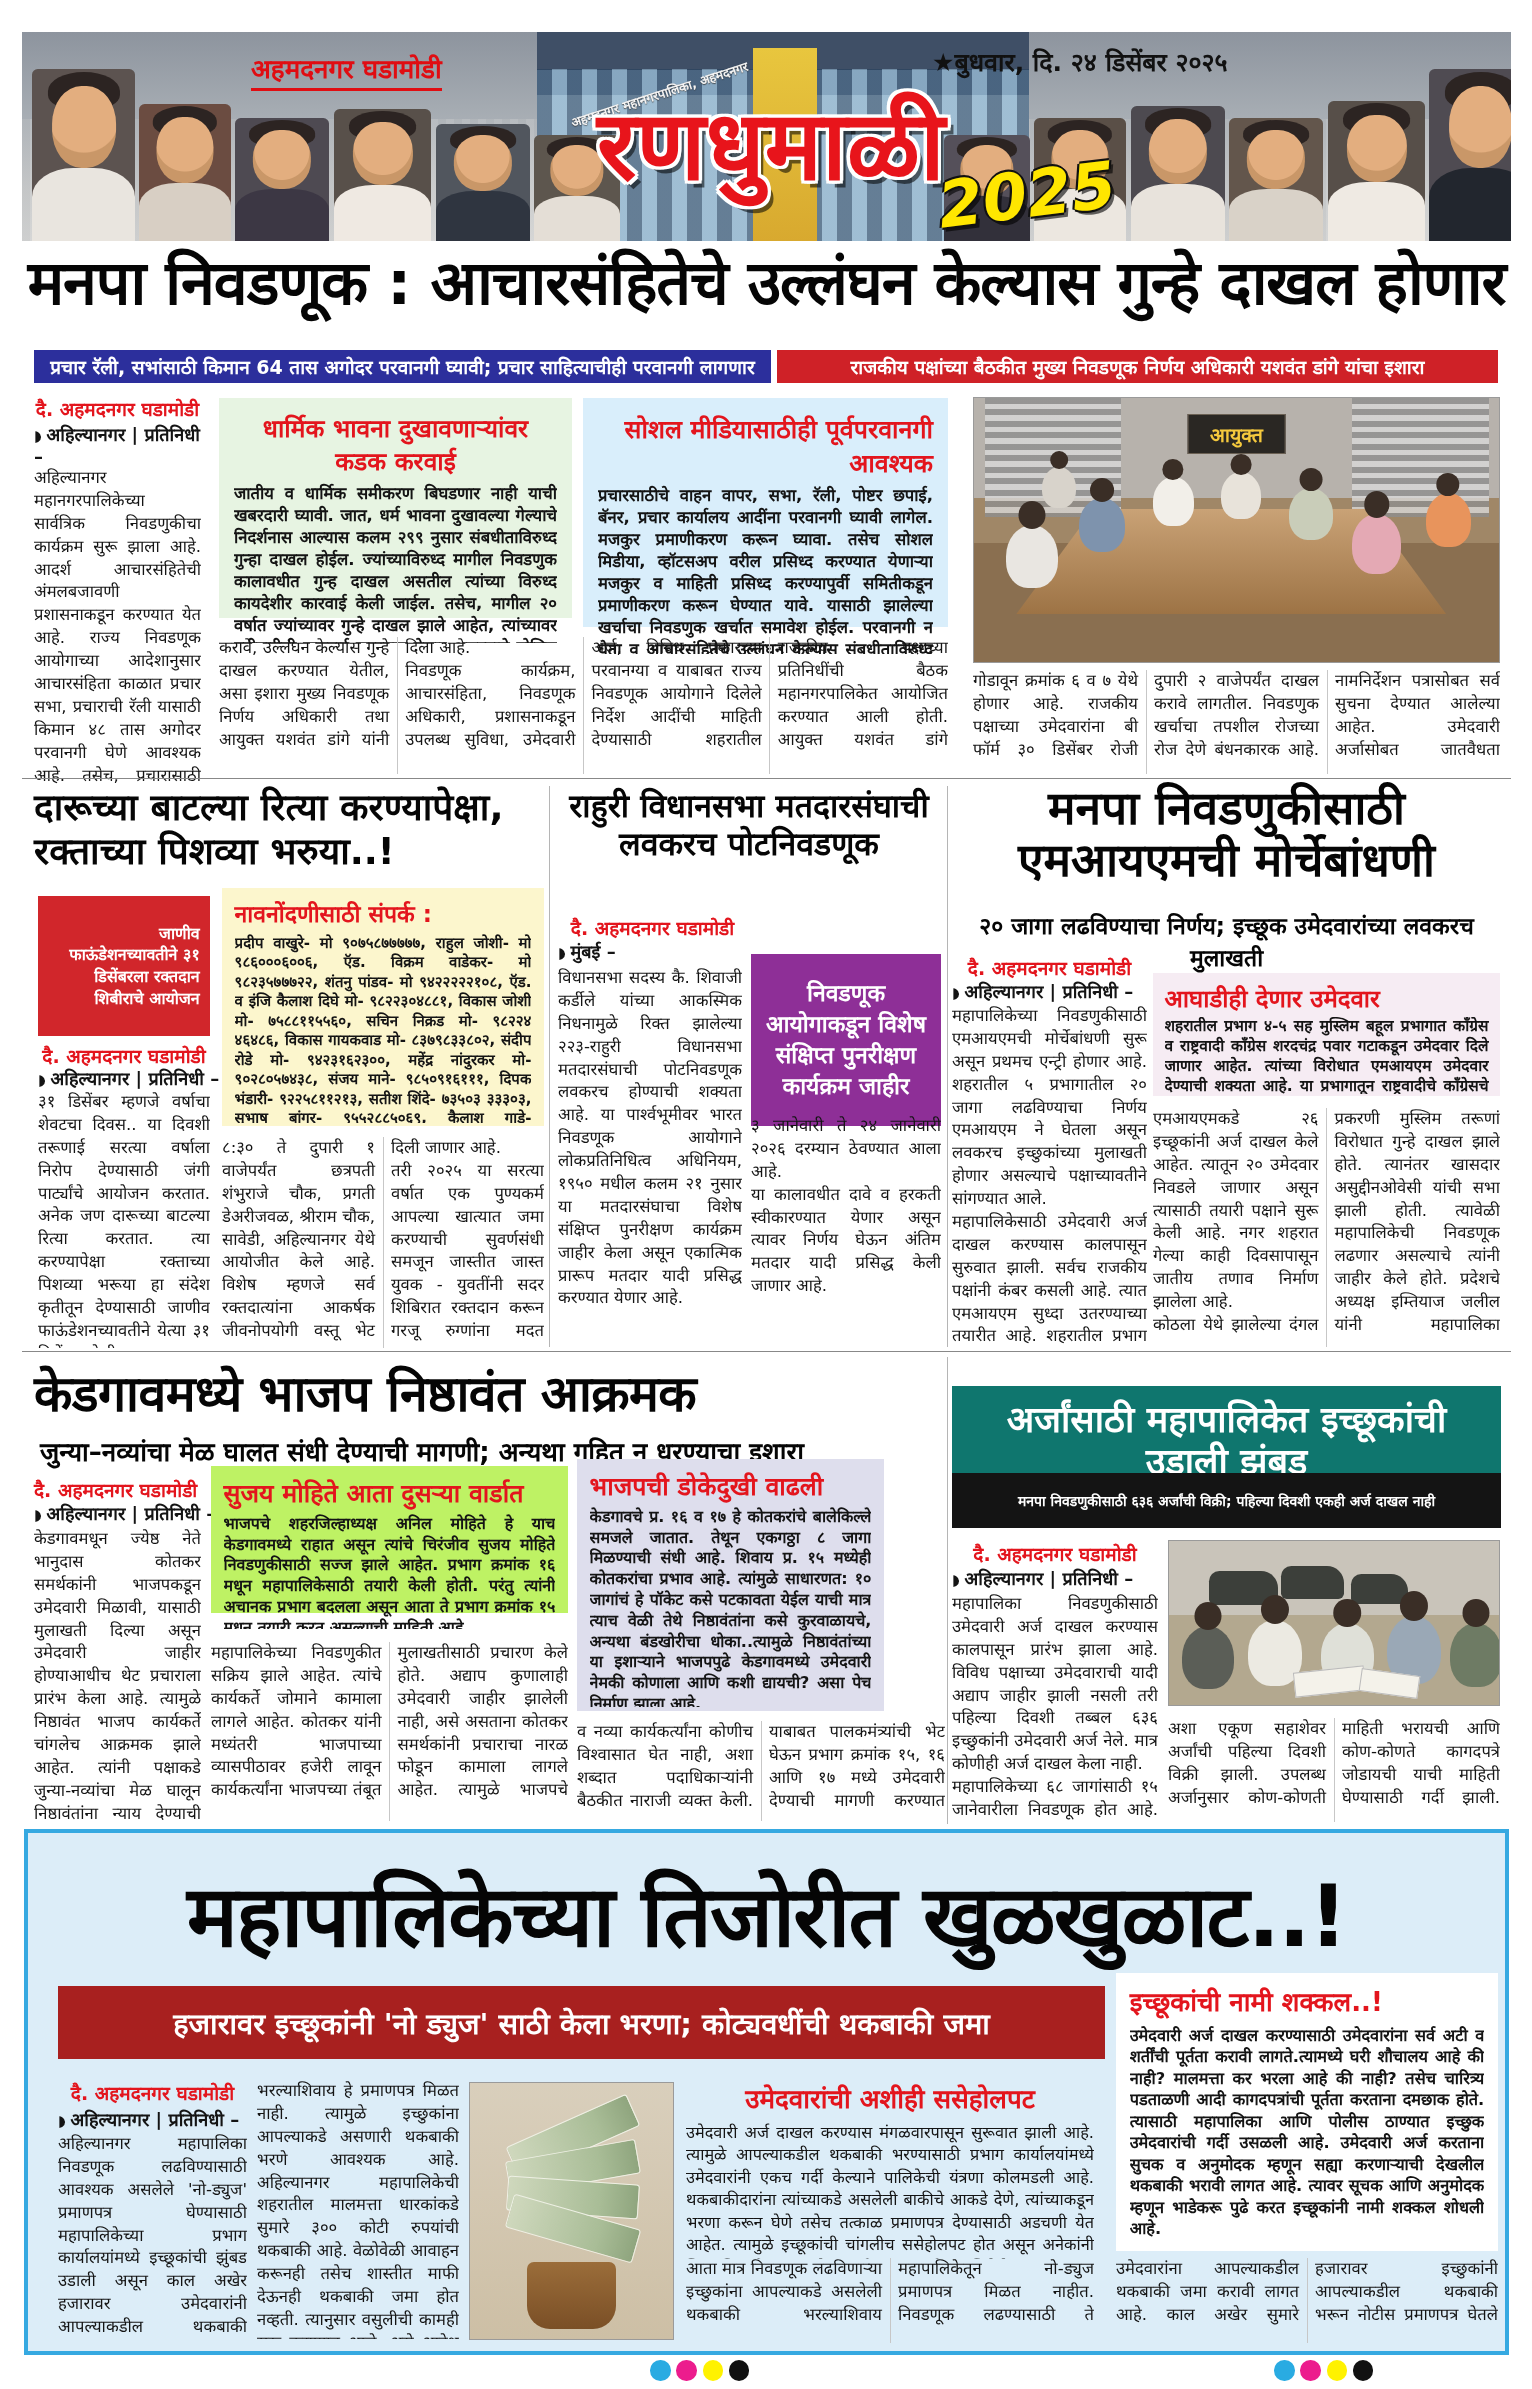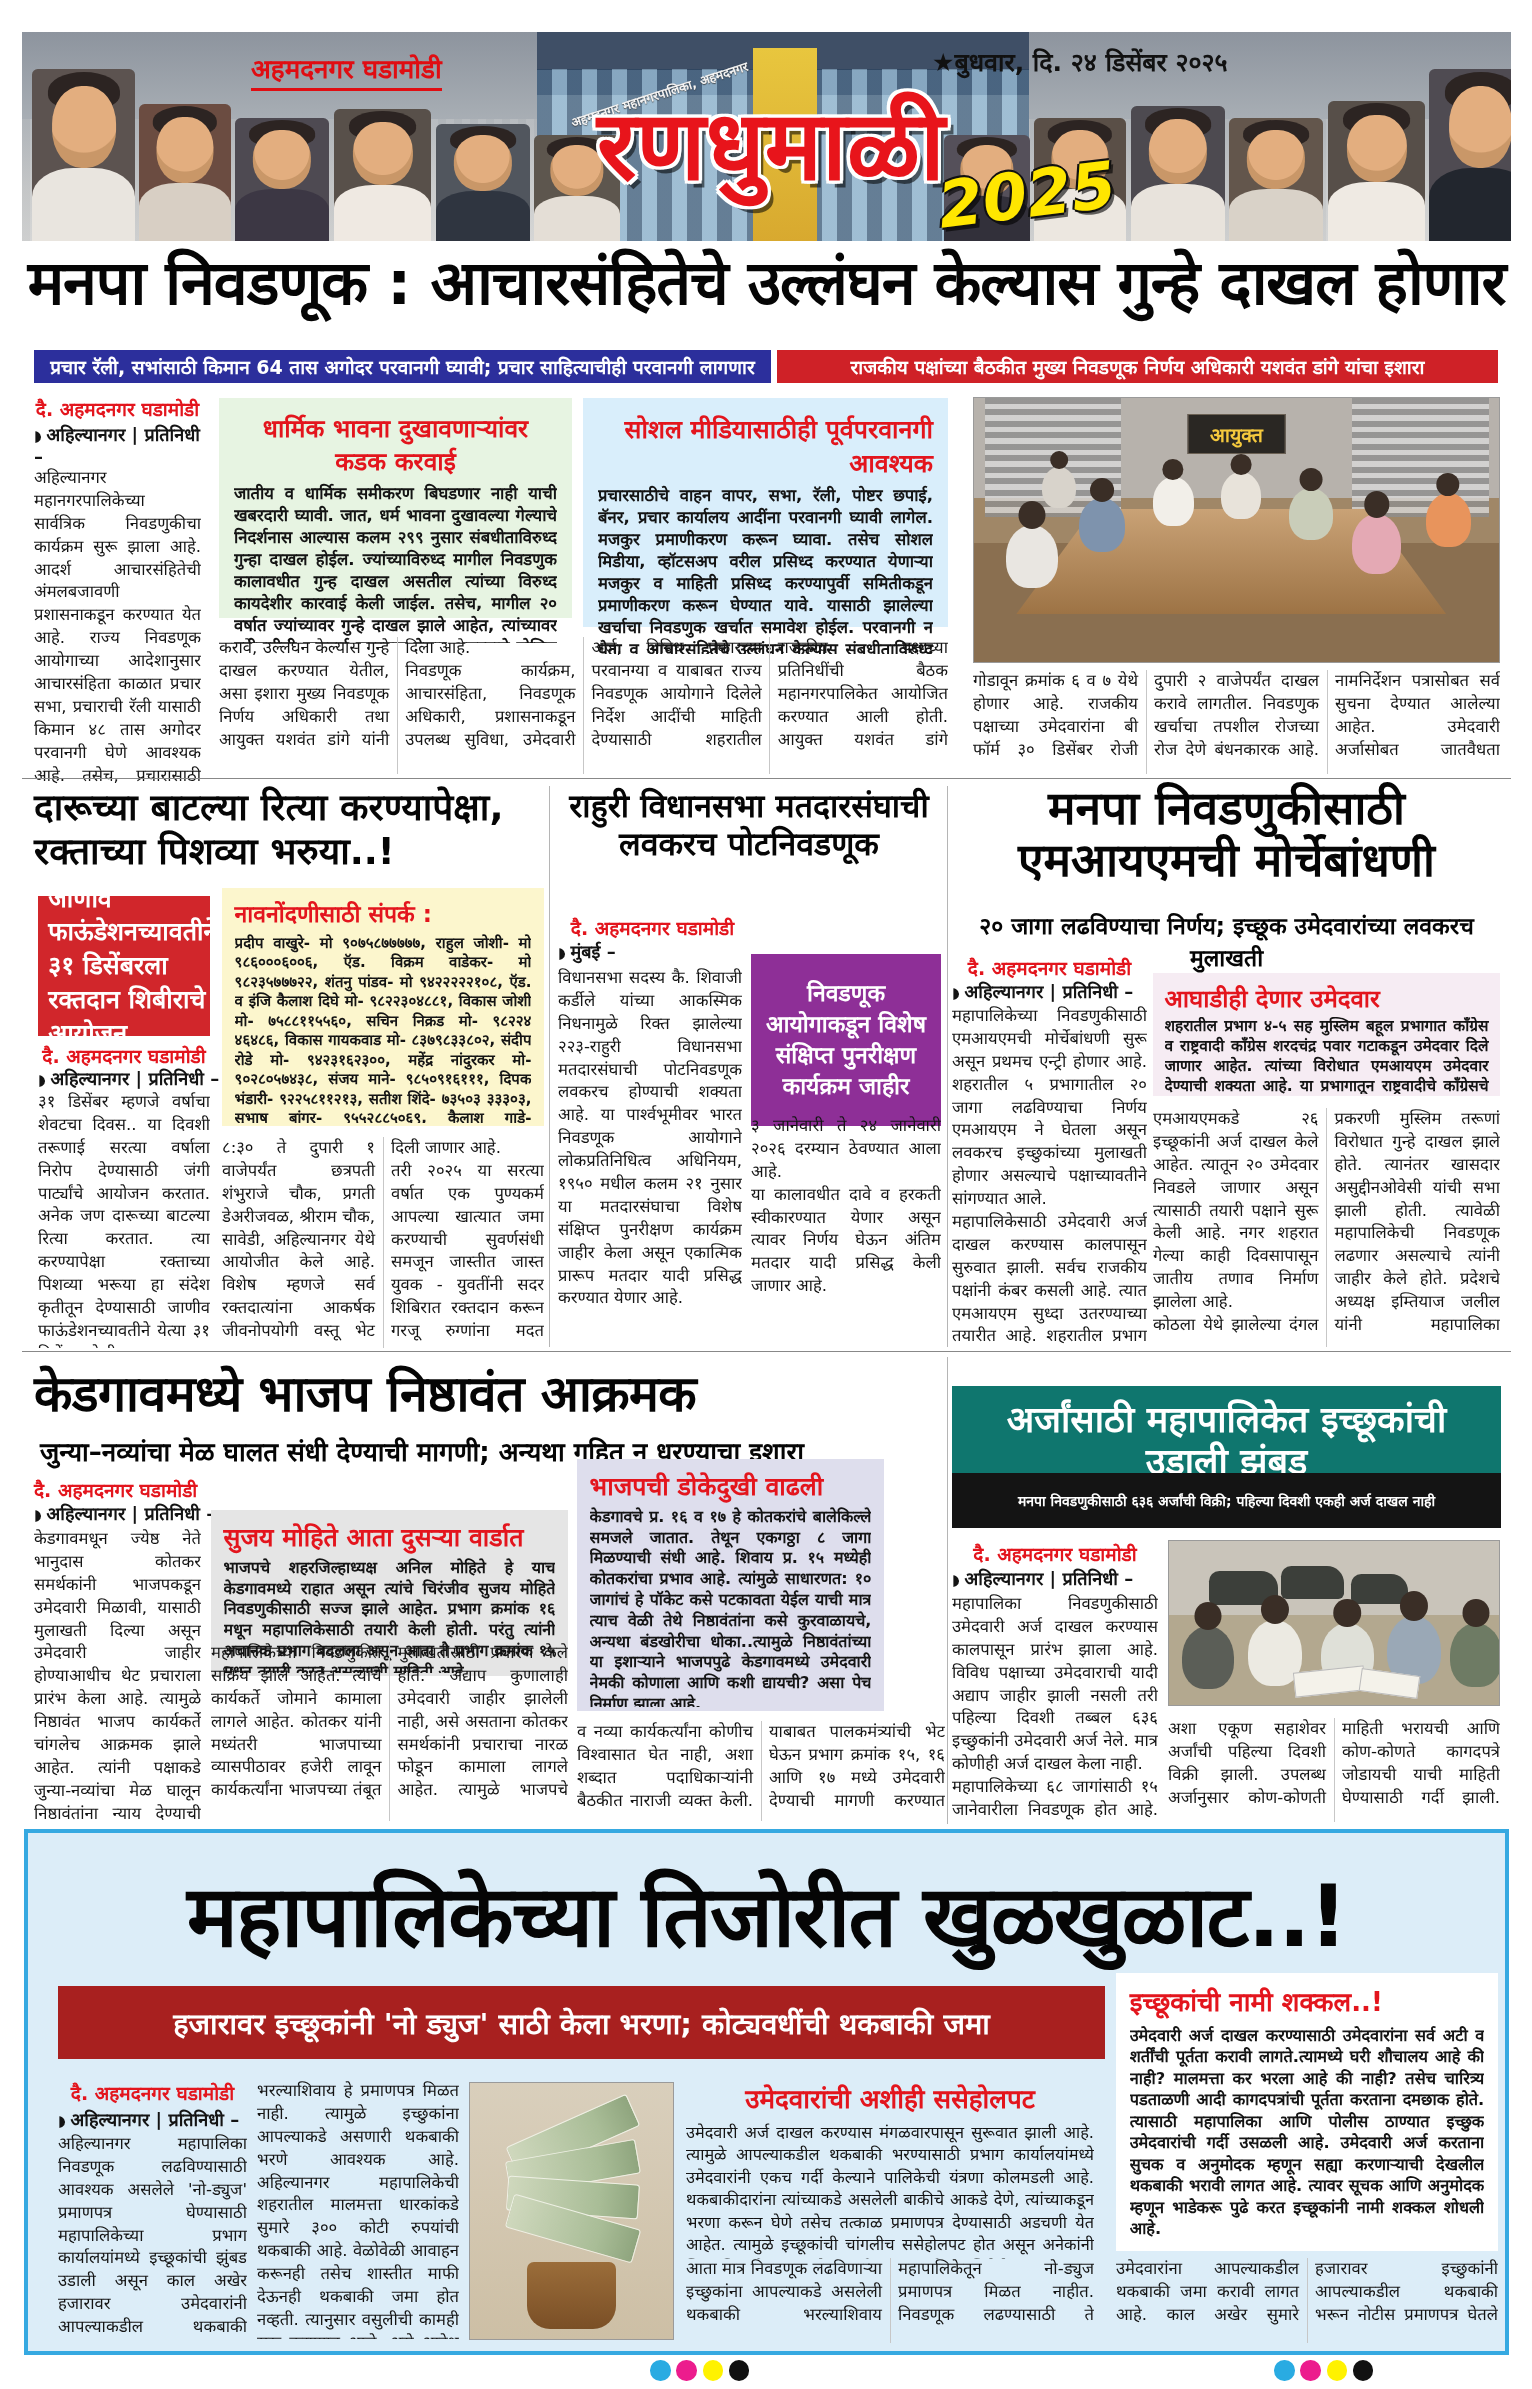--- a/index.html
+++ b/index.html
@@ -198,21 +198,21 @@
 आयुक्त यशवंत डांगे म्हणाले की, निवडणुकीचा जहीर प्रचार १३ जनेवारी रोजी सायंकाळी ५.३० वाजेपर्यंत करता येणार आहे. मतमोजणी राज्य वखार महामंडळाच्या एमआयडीसी येथील</div>
   <div class="abs bt cols3" style="left:973px;top:670px;width:527px;height:104px;">गोडावून क्रमांक ६ व ७ येथे होणार आहे. राजकीय पक्षाच्या उमेदवारांना बी फॉर्म ३० डिसेंबर रोजी दुपारी २ वाजेपर्यंत दाखल करावे लागतील. निवडणुक खर्चाचा तपशील रोजच्या रोज देणे बंधनकारक आहे. नामनिर्देशन पत्रासोबत सर्व सुचना देण्यात आलेल्या आहेत. उमेदवारी अर्जासोबत जातवैधता प्रमाणपत्र, ना देय प्रमाणपत्र, वैधता प्रमाणपत्र सादर करणे आवश्यक आहे. नॉन क्रिमीलियरची आवश्यकता नाही, असेही त्यांनी स्पष्ट केले. राजकीय पक्षाच्या प्रतिनिधींकडून उपस्थित करण्यात आलेल्या प्रश्नांवर आयुक्तांसह संबंधित अधिकाऱ्यांनी आवश्यक माहिती उपलब्ध करून दिली.</div>
 
   <div class="abs rule-h" style="left:22px;top:778px;width:1489px;height:1.1px;background:#888;"></div>
 
   <div class="abs rule-v" style="left:549px;top:786px;height:561px;"></div>
   <div class="abs rule-v" style="left:947px;top:786px;height:561px;"></div>
 
   <div class="abs hl" style="left:34px;top:786px;width:507px;font-size:37px;line-height:1.18;">दारूच्या बाटल्या रित्या करण्यापेक्षा, रक्ताच्या पिशव्या भरुया..!</div>
   <div class="abs redbox" style="left:38px;top:896px;width:172px;height:140px;display:flex;align-items:center;padding:5.7px 10.3px;">
-    <div style="font-size:25px;font-weight:800;text-align:left;line-height:1.35;">जाणीव फाऊंडेशनच्यावतीने ३१ डिसेंबरला रक्तदान शिबीराचे आयोजन</div>
+    <div style="font-size:16px;font-weight:800;text-align:right;line-height:1.35;">जाणीव फाऊंडेशनच्यावतीने ३१ डिसेंबरला रक्तदान शिबीराचे आयोजन</div>
   </div>
   <div class="abs yellowbox" style="left:222px;top:888px;width:322px;height:238px;padding:9.2px 12.6px;">
     <div class="boxtitle" style="font-size:23px;">नावनोंदणीसाठी संपर्क :</div>
     <div class="boxtext" style="font-size:15px;line-height:1.3;margin-top:4.6px;height:189px;">प्रदीप वाखुरे- मो ९०७५८७७७७७,  राहुल जोशी- मो ९८६०००६००६, ऍड. विक्रम वाडेकर-  मो ९८२३५७७७२२, शंतनु पांडव- मो ९४२२२२२१०८, ऍड. व इंजि कैलाश दिघे मो- ९८२२३०४८८१, विकास जोशी मो- ७५८८११५५६०, सचिन निक्रड  मो- ९८२२४ ४६४८६, विकास गायकवाड मो- ८३७९८३३८०२, संदीप रोडे  मो- ९४२३१६२३००, महेंद्र नांदुरकर मो- ९०२८०५७४३८, संजय माने-  ९८५०९१६१११, दिपक भंडारी- ९२२५८११२१३, सतीश शिंदे- ७३५०३ ३३३०३, सुभाष बांगर-  ९५५२८८५०६९, कैलाश गाडे-  ९९७०५२०७७७ ,राहुल काळे-९६२३०२९३९५, आशिष वेळापुरे - ९८२३०८३३०८, शिवशर्मा चेमटे -९८२२४०३२१३.</div>
   </div>
   <div class="abs byline" style="left:38px;top:1043px;width:172px;">दै. अहमदनगर घडामोडी</div>
   <div class="abs dateline" style="left:38px;top:1066px;"><span class="dl-ico">◗</span><span>अहिल्यानगर | प्रतिनिधी –</span></div>
   <div class="abs bt" style="left:38px;top:1091px;width:172px;height:257px;">३१ डिसेंबर म्हणजे वर्षाचा शेवटचा दिवस.. या दिवशी तरूणाई सरत्या वर्षाला निरोप देण्यासाठी जंगी पार्ट्यांचे आयोजन करतात. अनेक जण दारूच्या बाटल्या रित्या करतात. त्या करण्यापेक्षा रक्ताच्या पिशव्या भरूया हा संदेश कृतीतून देण्यासाठी जाणीव फाऊंडेशनच्यावतीने येत्या ३१ डिसेंबर रोजी भव्य रक्तदान शिबीराचे आयोजन करण्यात आले आहे.
 हे रक्तदान शिबीर बुधवार दि. ३१ डिसेंबर २०२५ रोजी सकाळी</div>
   <div class="abs bt cols2" style="left:222px;top:1137px;width:322px;height:211px;">८:३० ते दुपारी १ वाजेपर्यंत छत्रपती शंभुराजे चौक, प्रगती डेअरीजवळ, श्रीराम चौक, सावेडी, अहिल्यानगर येथे आयोजीत केले आहे. विशेष म्हणजे सर्व रक्तदात्यांना आकर्षक जीवनोपयोगी वस्तू भेट दिली जाणार आहे.
@@ -244,21 +244,21 @@
   <div class="abs rule-h" style="left:22px;top:1351px;width:1489px;height:1.1px;background:#888;"></div>
   <div class="abs rule-v" style="left:947px;top:1357px;height:467px;"></div>
 
   <div class="abs hl" style="left:34px;top:1358px;width:905px;font-size:50px;letter-spacing:-0.6px;">केडगावमध्ये भाजप निष्ठावंत आक्रमक</div>
   <div class="abs hl" style="left:40px;top:1433px;width:899px;font-size:26px;font-weight:800;">जुन्या–नव्यांचा मेळ घालत संधी देण्याची मागणी; अन्यथा गृहित न धरण्याचा इशारा</div>
   <div class="abs byline" style="left:34px;top:1477px;width:167px;text-align:left;">दै. अहमदनगर घडामोडी</div>
   <div class="abs dateline" style="left:34px;top:1501px;"><span class="dl-ico">◗</span><span>अहिल्यानगर | प्रतिनिधी –</span></div>
   <div class="abs bt" style="left:34px;top:1528px;width:167px;height:293px;">केडगावमधून ज्येष्ठ नेते भानुदास कोतकर समर्थकांनी भाजपकडून उमेदवारी मिळावी, यासाठी मुलाखती दिल्या असून उमेदवारी जाहीर होण्याआधीच थेट प्रचाराला प्रारंभ केला आहे. त्यामुळे निष्ठावंत भाजप कार्यकर्ते चांगलेच आक्रमक झाले आहेत. त्यांनी पक्षाकडे जुन्या-नव्यांचा मेळ घालून निष्ठावंतांना न्याय देण्याची मागणी केली. अन्यथा गृहीत न धरण्याचा इशारा श्रेष्ठींना दिला आहे.
 केडगाव हा माजी महापौर संदीप कोतकर यांचा बालेकिल्ला मानला जातो. त्यांचे वडील भानुदास कोतकर सध्या</div>
 
-  <div class="abs pinkbox" style="left:211px;top:1466px;width:357px;height:166px;padding:9.2px 12.6px;background:#e5e5e5;margin-top:44px;">
+  <div class="abs pinkbox" style="left:211px;top:1466px;width:357px;height:147px;padding:9.2px 12.6px;background:#bef264;">
     <div class="boxtitle" style="font-size:25px;">सुजय मोहिते आता दुसऱ्या वार्डात</div>
     <div class="boxtext" style="font-size:16px;line-height:1.3;margin-top:4.6px;height:115px;font-weight:600;">भाजपचे शहरजिल्हाध्यक्ष अनिल मोहिते हे याच केडगावमध्ये राहात असून त्यांचे चिरंजीव सुजय मोहिते निवडणुकीसाठी सज्ज झाले आहेत. प्रभाग क्रमांक १६ मधून महापालिकेसाठी तयारी केली होती. परंतु त्यांनी अचानक प्रभाग बदलला असून आता ते प्रभाग क्रमांक १५ मधून तयारी करत असल्याची माहिती आहे.</div>
   </div>
   <div class="abs greybox" style="left:577px;top:1459px;width:307px;height:252px;padding:9.2px 12.6px;">
     <div class="boxtitle" style="font-size:25px;">भाजपची डोकेदुखी वाढली</div>
     <div class="boxtext" style="font-size:16px;line-height:1.3;margin-top:4.6px;height:200px;font-weight:600;">केडगावचे प्र. १६ व १७ हे कोतकरांचे बालेकिल्ले समजले जातात. तेथून एकगठ्ठा ८ जागा मिळण्याची संधी आहे. शिवाय प्र. १५ मध्येही कोतकरांचा प्रभाव आहे. त्यांमुळे साधारणत: १० जागांचं हे पॉकेट कसे पटकावता येईल याची मात्र त्याच वेळी तेथे निष्ठावंतांना कसे कुरवाळायचे, अन्यथा बंडखोरीचा धोका..त्यामुळे निष्ठावंतांच्या या इशाऱ्याने भाजपपुढे केडगावमध्ये उमेदवारी नेमकी कोणाला आणि कशी द्यायची? असा पेच निर्माण झाला आहे.</div>
   </div>
   <div class="abs bt cols2" style="left:211px;top:1642px;width:357px;height:179px;">महापालिकेच्या निवडणुकीत सक्रिय झाले आहेत. त्यांचे कार्यकर्ते जोमाने कामाला लागले आहेत. कोतकर यांनी मध्यंतरी भाजपाच्या व्यासपीठावर हजेरी लावून कार्यकर्त्यांना भाजपच्या तंबूत मुलाखतीसाठी प्रचारण केले होते. अद्याप कुणालाही उमेदवारी जाहीर झालेली नाही, असे असताना कोतकर समर्थकांनी प्रचाराचा नारळ फोडून कामाला लागले आहेत. त्यामुळे भाजपचे निष्ठावंत चांगलेच दुखावले असून त्यांनी जिल्हाध्यक्ष अनिल मोहिते यांच्याकडे नाराजी व्यक्त केली आहे. भाजपचे कार्यकर्ते गेल्या अनेक वर्षांपासून केडगावमध्ये निष्ठेने काम करत आहेत. लोकसभा व विधानसभा निवडणुकित या कार्यकर्त्यांमुळेच पक्षाला लीड मिळाले. महापालिका निवडणुकितही जुन्या</div>
   <div class="abs bt cols2" style="left:577px;top:1721px;width:368px;height:100px;">व नव्या कार्यकर्त्यांना कोणीच विश्वासात घेत नाही, अशा शब्दात पदाधिकाऱ्यांनी बैठकीत नाराजी व्यक्त केली. याबाबत पालकमंत्र्यांची भेट घेऊन प्रभाग क्रमांक १५, १६ आणि १७ मध्ये उमेदवारी देण्याची मागणी करण्यात येणार आहे. बैठकीला मंडल अध्यक्ष भरत ठुबे, धनंजय जामगावकर, पंकज जागिरदार, शरद ठुबे, चंद्रकांत पाटोळे, विशाल खैरे, विजय गायकवाड, मंगेश कंगले, प्रमोद कुलकर्णी, संध्या पावशे, युवा मोर्चेचे अजित कोतकर, उमेश ठोंबरे, अक्षय वीरकर, शुभम लोंढे ,ऋषिकेश मिसाळ, विशाल कर्डिले, मिलिंद भालसिंग आदी उपस्थित होते.</div>
 

